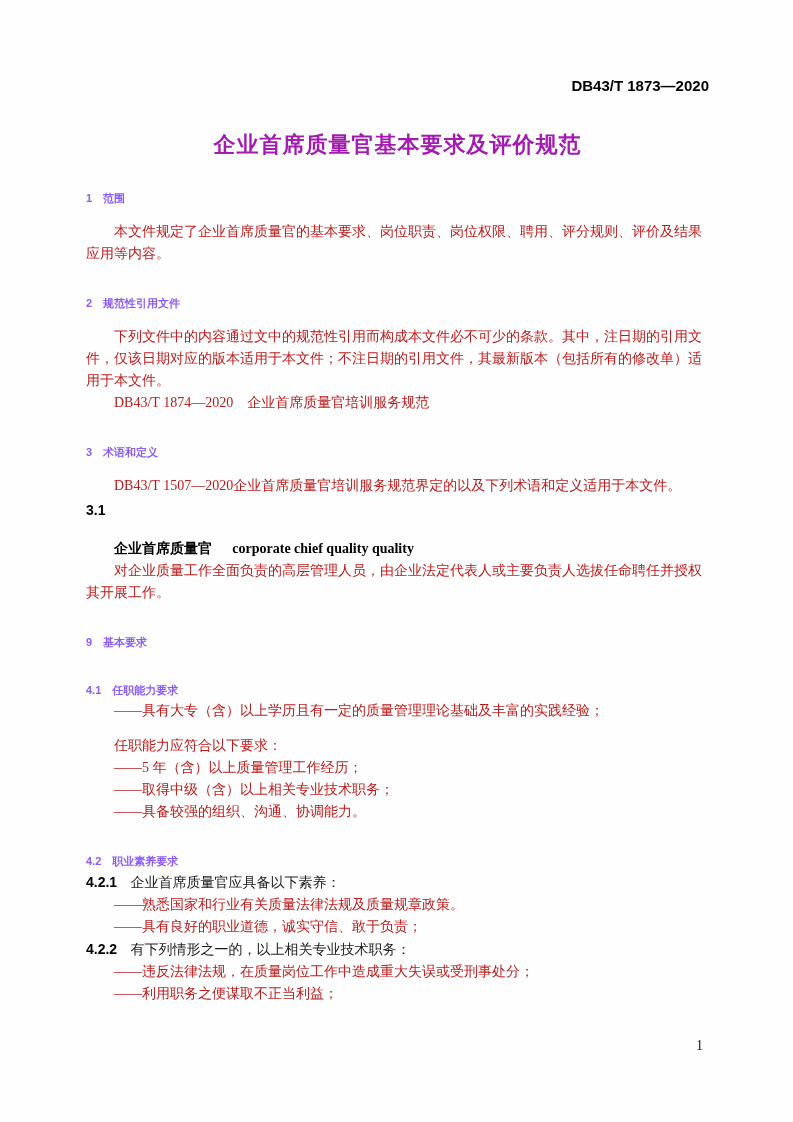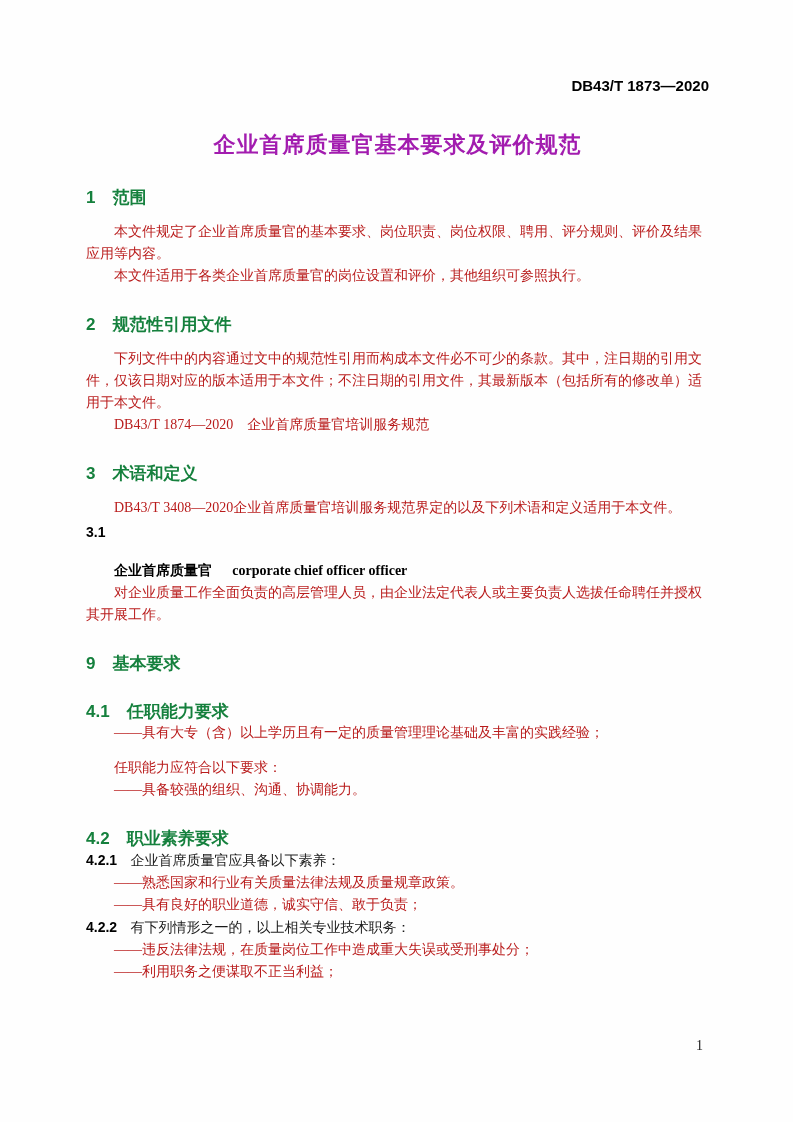--- a/index.html
+++ b/index.html
@@ -35,23 +35,23 @@
     font-size: 22px;
     line-height: 30px;
     letter-spacing: 1px;
     color: #a21caf;
   }
 
   .sec-heading {
     margin: 28px 0 0 0;
     font-family: "Liberation Sans", "DejaVu Sans", sans-serif;
     font-weight: 700;
-    font-size: 17px;
+    font-size: 11px;
     line-height: 20px;
-    color: #15803d;
+    color: #8b5cf6;
   }
 
   .para {
     margin: 0;
     line-height: 22px;
     text-indent: 2em;
     color: #b91c1c;
   }
 
   .after-heading { margin-top: 13px; }
@@ -99,40 +99,41 @@
 <body>
 
 <div class="page">
 
   <div class="doc-code">DB43/T 1873—2020</div>
 
   <h1 class="doc-title">企业首席质量官基本要求及评价规范</h1>
 
   <h2 class="sec-heading">1　范围</h2>
   <p class="para after-heading">本文件规定了企业首席质量官的基本要求、岗位职责、岗位权限、聘用、评分规则、评价及结果应用等内容。</p>
-  <p class="para">本文件适用于各类企业首席质量官的岗位设置和评价，其他组织可参照执行。</p>
 
   <h2 class="sec-heading">2　规范性引用文件</h2>
   <p class="para after-heading">下列文件中的内容通过文中的规范性引用而构成本文件必不可少的条款。其中，注日期的引用文件，仅该日期对应的版本适用于本文件；不注日期的引用文件，其最新版本（包括所有的修改单）适用于本文件。</p>
   <p class="para">DB43/T 1874—2020　企业首席质量官培训服务规范</p>
 
   <h2 class="sec-heading">3　术语和定义</h2>
-  <p class="para after-heading">DB43/T 3408—2020企业首席质量官培训服务规范界定的以及下列术语和定义适用于本文件。</p>
+  <p class="para after-heading">DB43/T 1507—2020企业首席质量官培训服务规范界定的以及下列术语和定义适用于本文件。</p>
   <p class="clause-num">3.1</p>
   <p class="term-line">
     <span class="term-zh">企业首席质量官</span>
-    <span class="term-en">corporate chief officer officer</span>
+    <span class="term-en">corporate chief quality quality</span>
   </p>
   <p class="para">对企业质量工作全面负责的高层管理人员，由企业法定代表人或主要负责人选拔任命聘任并授权其开展工作。</p>
 
   <h2 class="sec-heading">9　基本要求</h2>
 
   <h2 class="sec-heading">4.1　任职能力要求</h2>
   <p class="para">——具有大专（含）以上学历且有一定的质量管理理论基础及丰富的实践经验；</p>
   <p class="para after-heading">任职能力应符合以下要求：</p>
+  <p class="para">——5 年（含）以上质量管理工作经历；</p>
+  <p class="para">——取得中级（含）以上相关专业技术职务；</p>
   <p class="para">——具备较强的组织、沟通、协调能力。</p>
 
   <h2 class="sec-heading">4.2　职业素养要求</h2>
 
   <p class="clause-line after-heading">
     <span class="clause-num-inline">4.2.1</span>
     <span class="clause-text">企业首席质量官应具备以下素养：</span>
   </p>
   <p class="para">——熟悉国家和行业有关质量法律法规及质量规章政策。</p>
   <p class="para">——具有良好的职业道德，诚实守信、敢于负责；</p>

